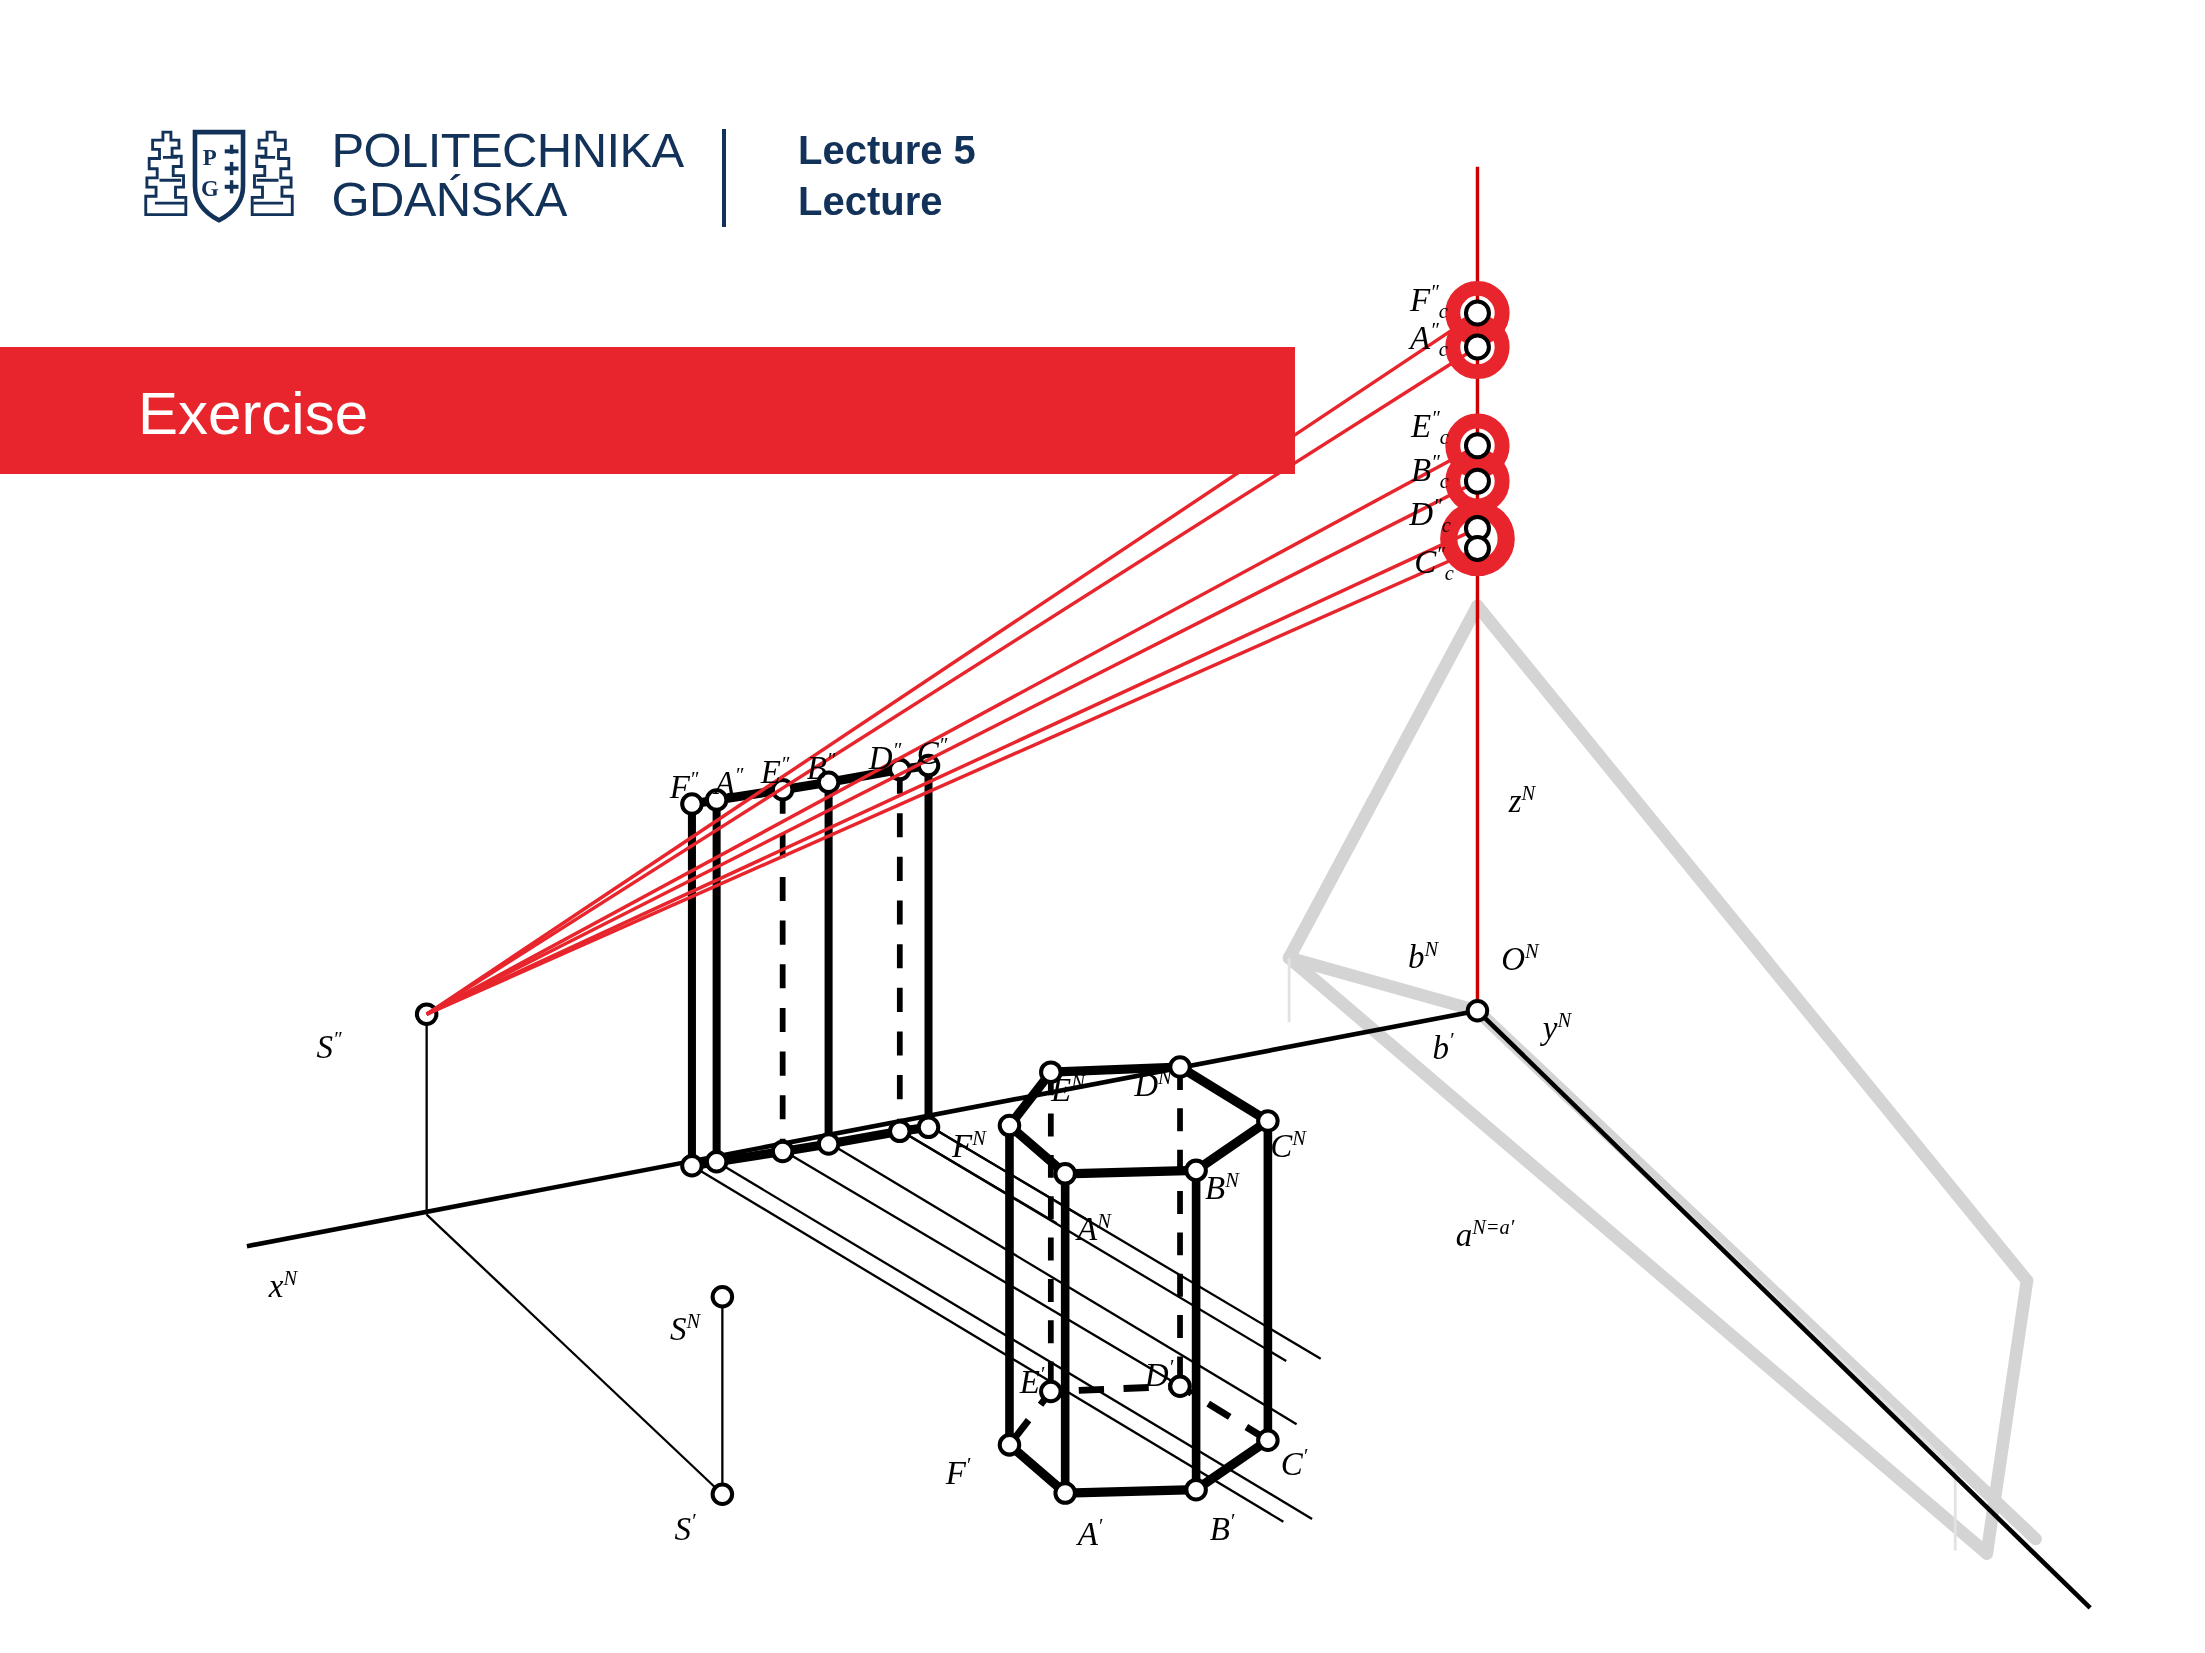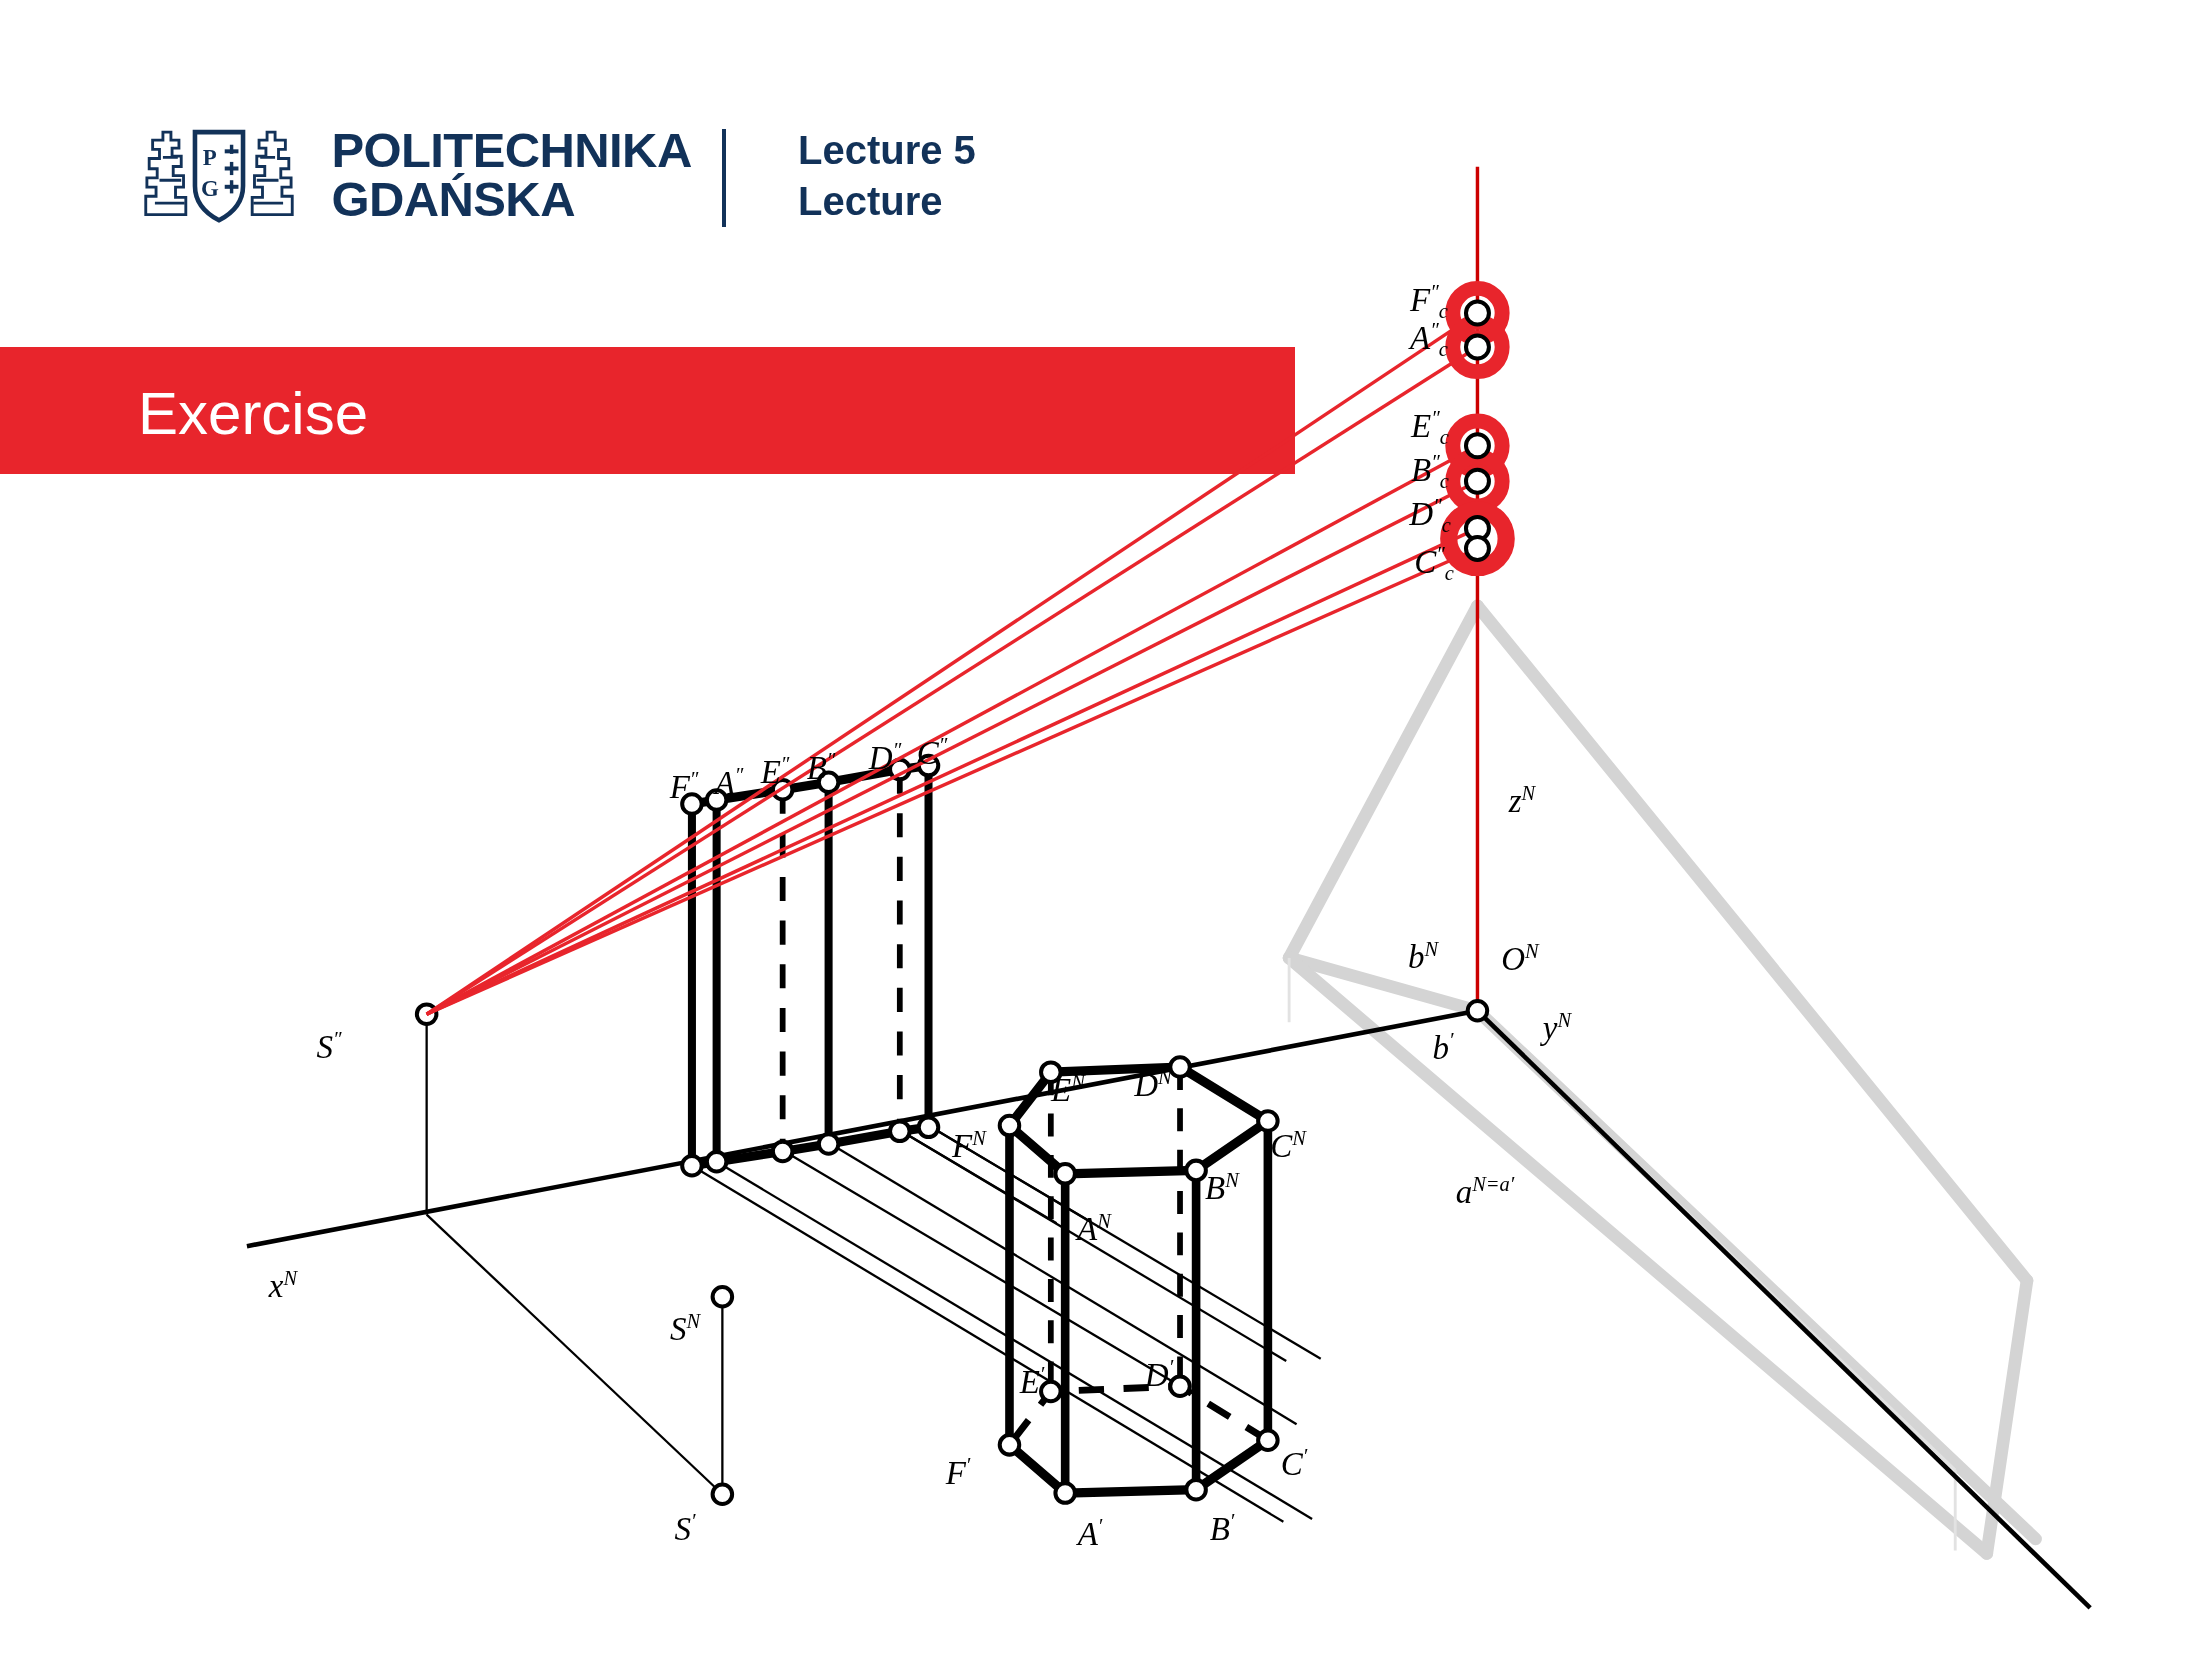--- a/index.html
+++ b/index.html
@@ -3,21 +3,21 @@
 <meta charset="utf-8">
 <style>
   html,body{margin:0;padding:0;background:#ffffff;}
   body{width:2205px;height:1654px;font-family:"Liberation Sans",sans-serif;overflow:hidden;}
   #root{position:relative;width:2205px;height:1654px;background:#fff;}
 
   
   #header{position:absolute;left:0;top:0;width:2205px;height:322px;}
   #logo-block{position:absolute;left:133px;top:123px;display:flex;align-items:center;}
   #crest{width:172px;height:103px;}
-  #uni-name{margin-left:26.4px;color:#123259;font-weight:bold;font-size:49px;line-height:1.0;
+  #uni-name{margin-left:26.4px;color:#123259;font-weight:normal;font-size:49px;line-height:1.0;
             letter-spacing:-0.6px;font-family:"Liberation Sans",sans-serif;}
   #uni-name div{white-space:nowrap;}
   #hdr-divider{position:absolute;left:722px;top:129px;width:4px;height:98px;background:#123259;}
   #lecture-block{position:absolute;left:798px;top:125px;color:#123259;font-weight:bold;
                  font-size:40px;line-height:1.28;font-family:"Liberation Sans",sans-serif;}
 
   
   #banner{position:absolute;left:0;top:347px;width:1295px;height:127px;background:#E8252C;}
   #banner-title{position:absolute;left:138px;top:379px;color:#ffffff;font-weight:normal;font-size:60px;
                 font-family:"Liberation Sans",sans-serif;}
@@ -233,21 +233,21 @@
   <div id="labels">
       <div class="lbl" style="left: 329px; top: 1047px;">S<sup>″</sup></div>
       <div class="lbl" style="left: 685px; top: 1329px;">S<sup>N</sup></div>
       <div class="lbl" style="left: 685px; top: 1529px;">S<sup>′</sup></div>
       <div class="lbl" style="left: 283px; top: 1286px;">x<sup>N</sup></div>
       <div class="lbl" style="left: 1557px; top: 1028px;">y<sup>N</sup></div>
       <div class="lbl" style="left: 1522px; top: 801px;">z<sup>N</sup></div>
       <div class="lbl" style="left: 1520px; top: 959px;">O<sup>N</sup></div>
       <div class="lbl" style="left: 1423px; top: 957px;">b<sup>N</sup></div>
       <div class="lbl" style="left: 1443px; top: 1048px;">b<sup>′</sup></div>
-      <div class="lbl" style="left: 1485px; top: 1192px;">a<sup>N=a′</sup></div>
+      <div class="lbl" style="left: 1485px; top: 1235px;">a<sup>N=a′</sup></div>
       <div class="lbl" style="left: 684px; top: 787px;">F<sup>″</sup></div>
       <div class="lbl" style="left: 729px; top: 783px;">A<sup>″</sup></div>
       <div class="lbl" style="left: 775px; top: 772px;">E<sup>″</sup></div>
       <div class="lbl" style="left: 821px; top: 768px;">B<sup>″</sup></div>
       <div class="lbl" style="left: 885px; top: 758px;">D<sup>″</sup></div>
       <div class="lbl" style="left: 932px; top: 753px;">C<sup>″</sup></div>
       <div class="lbl" style="left: 1429px; top: 302px;">F<sup>″</sup><sub>c</sub></div>
       <div class="lbl" style="left: 1429px; top: 340px;">A<sup>″</sup><sub>c</sub></div>
       <div class="lbl" style="left: 1430px; top: 428px;">E<sup>″</sup><sub>c</sub></div>
       <div class="lbl" style="left: 1430px; top: 472px;">B<sup>″</sup><sub>c</sub></div>

